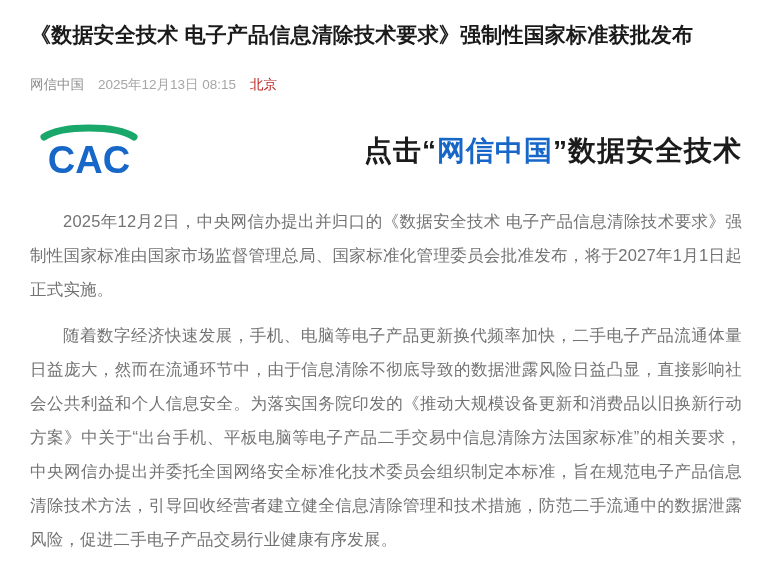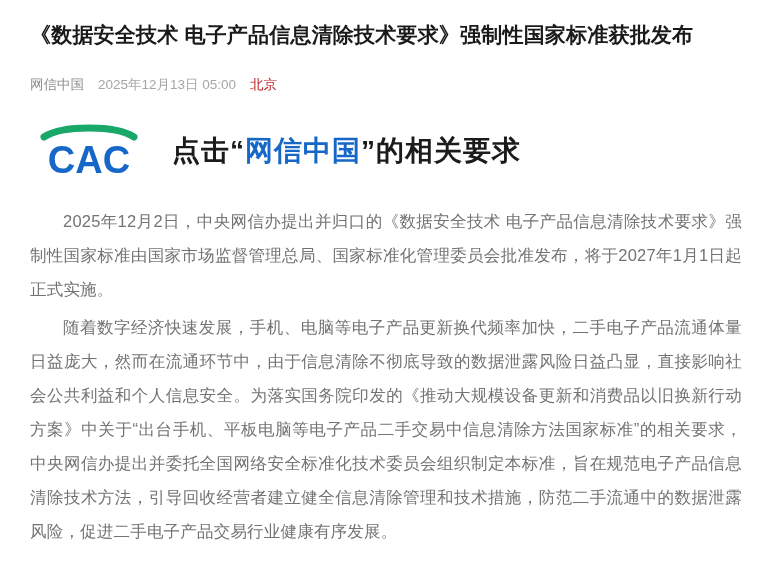--- a/index.html
+++ b/index.html
@@ -46,21 +46,21 @@
     margin-right: 14px;
   }
   .meta-location {
     color: #b91c1c;
   }
   .banner {
     margin-top: 24px;
     height: 66px;
     display: flex;
     align-items: center;
-    justify-content: flex-start;
+    justify-content: space-between;
     gap: 18px;
     user-select: none;
   }
   .cac-logo {
     display: flex;
     flex-direction: column;
     align-items: center;
     justify-content: center;
     margin-right: 6px;
   }
@@ -83,44 +83,44 @@
   .body-text p {
     margin: 0 0 0 0;
     font-size: 16.5px;
     line-height: 34px;
     text-indent: 2em;
     color: #737373;
     text-align: justify;
     letter-spacing: 0.2px;
   }
   .body-text p + p {
-    margin-top: 4px;
+    margin-top: 12px;
   }
 </style>
 </head>
 <body>
 
 <div class="page">
 
   <h1 class="article-title">《数据安全技术 电子产品信息清除技术要求》强制性国家标准获批发布</h1>
 
   <div class="meta-row">
     <span class="meta-source">网信中国</span>
-    <span class="meta-date">2025年12月13日 05:00</span>
+    <span class="meta-date">2025年12月13日 08:15</span>
     <span class="meta-location">北京</span>
   </div>
 
   <div class="banner">
     <span class="cac-logo">
       <svg width="118" height="56" viewBox="0 0 118 56" aria-hidden="true">
         <path d="M14 14 C32 2, 86 2, 104 14" stroke="#1aa86a" stroke-width="7" fill="none" stroke-linecap="round"></path>
         <text x="59" y="50" font-family="Liberation Sans, sans-serif" font-size="38" font-weight="bold" fill="#1667c8" text-anchor="middle">CAC</text>
       </svg>
     </span>
-    <span class="banner-text"><span>点击“</span><span class="hl">网信中国</span><span>”的相关要求</span></span>
+    <span class="banner-text"><span>点击“</span><span class="hl">网信中国</span><span>”数据安全技术</span></span>
   </div>
 
   <div class="body-text">
     <p>2025年12月2日，中央网信办提出并归口的《数据安全技术 电子产品信息清除技术要求》强制性国家标准由国家市场监督管理总局、国家标准化管理委员会批准发布，将于2027年1月1日起正式实施。</p>
     <p>随着数字经济快速发展，手机、电脑等电子产品更新换代频率加快，二手电子产品流通体量日益庞大，然而在流通环节中，由于信息清除不彻底导致的数据泄露风险日益凸显，直接影响社会公共利益和个人信息安全。为落实国务院印发的《推动大规模设备更新和消费品以旧换新行动方案》中关于“出台手机、平板电脑等电子产品二手交易中信息清除方法国家标准”的相关要求，中央网信办提出并委托全国网络安全标准化技术委员会组织制定本标准，旨在规范电子产品信息清除技术方法，引导回收经营者建立健全信息清除管理和技术措施，防范二手流通中的数据泄露风险，促进二手电子产品交易行业健康有序发展。</p>
   </div>
 
 </div>
 
 </body></html>

